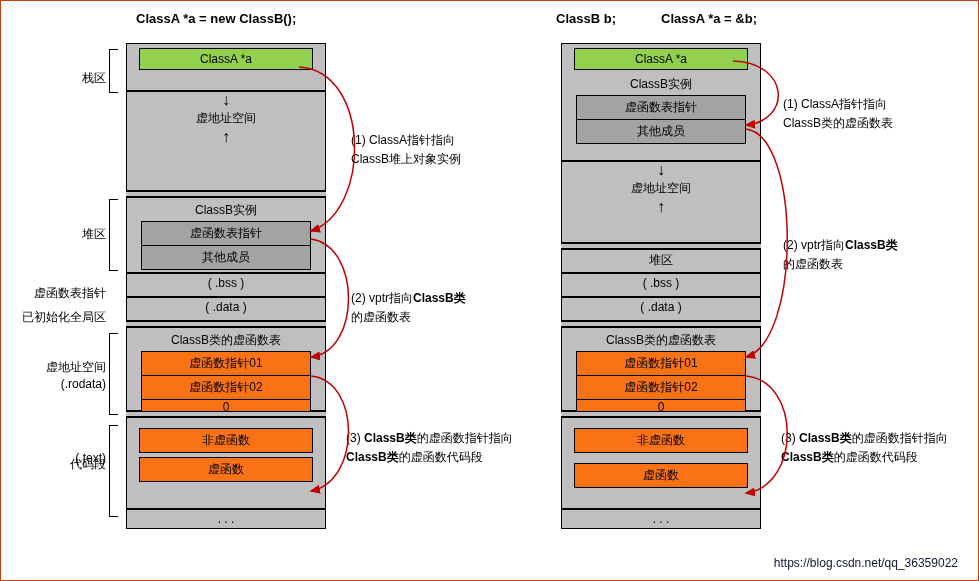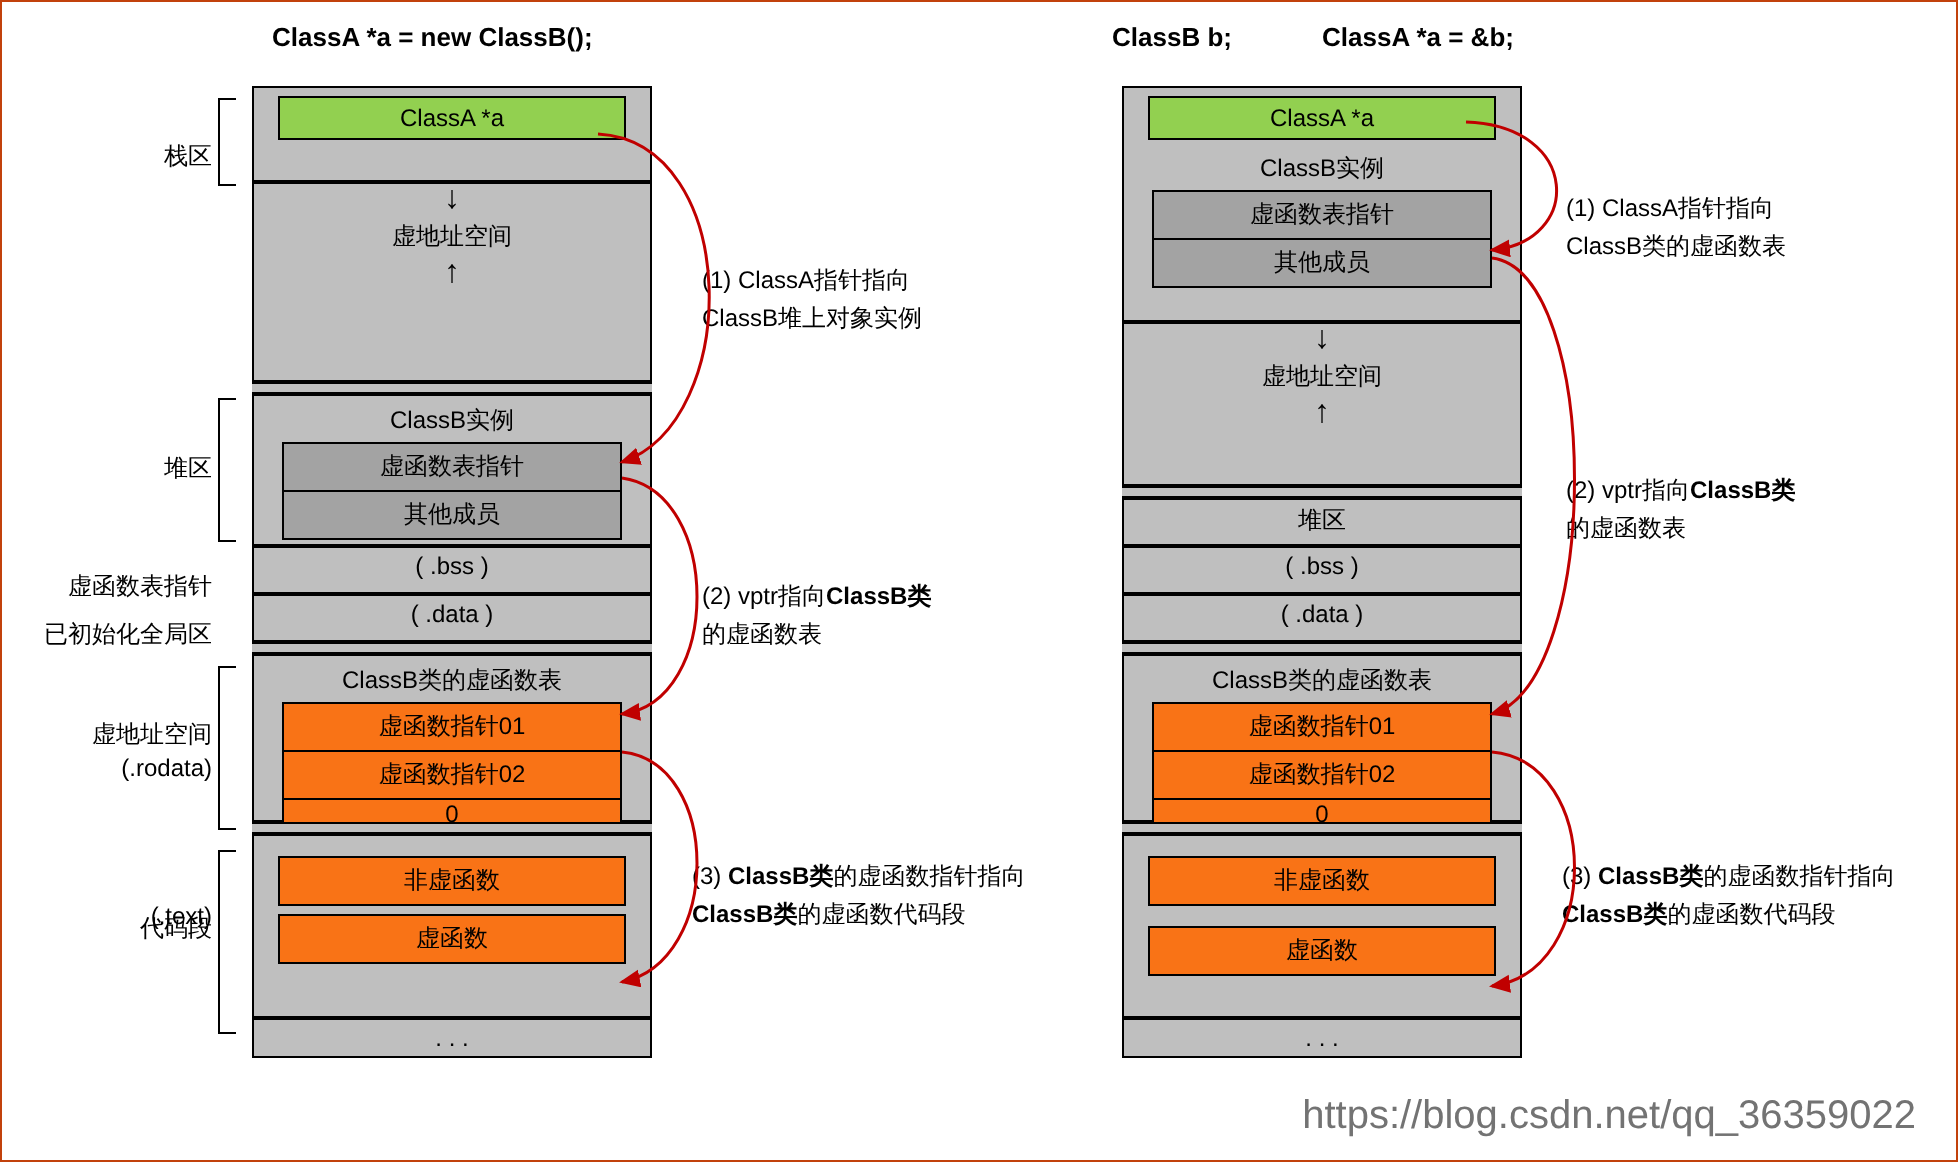--- a/index.html
+++ b/index.html
@@ -11,21 +11,21 @@
 .cell{border:1px solid #000;margin:4px 12px;text-align:center;padding:3px 0;font-size:12px;box-sizing:border-box}
 .lbl{text-align:center;font-size:12px;padding:2px 0}
 .green1{background:#92d050}
 .green2{background:#a3a3a3;color:#000}
 .yellow{background:#f97316}
 .arrow{font-size:16px;text-align:center;line-height:1}
 .region-label{position:absolute;font-size:12px;text-align:right}
 .brace{position:absolute;border:1px solid #000;border-right:none;width:8px}
 .note{position:absolute;font-size:12px;line-height:1.6}
 .caption{position:absolute;width:100%;text-align:center;font-size:13px}
-.watermark{position:absolute;color:#737373;font-size:20px}
+.watermark{position:absolute;color:#0f172a;font-size:12px}
 svg{position:absolute;top:0;left:0;pointer-events:none}
 </style>
 </head>
 <body>
 
 <div class="canvas">
 
 <div class="title" style="left:135px;top:10px">ClassA *a = new ClassB();</div>
 <div class="title" style="left:555px;top:10px">ClassB b;</div>
 <div class="title" style="left:660px;top:10px">ClassA *a = &amp;b;</div>

